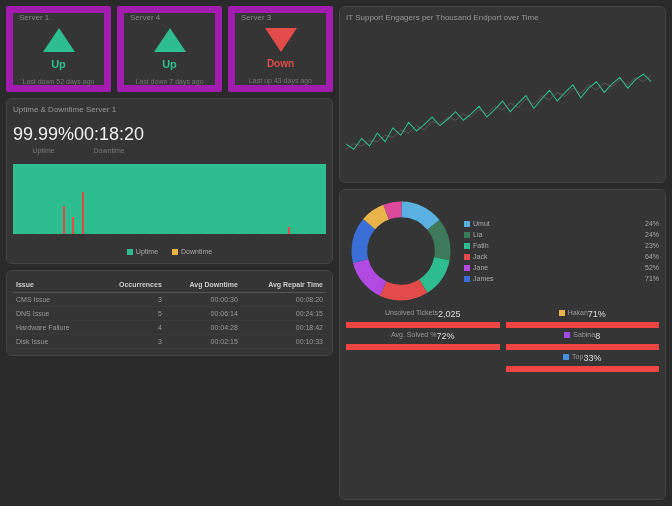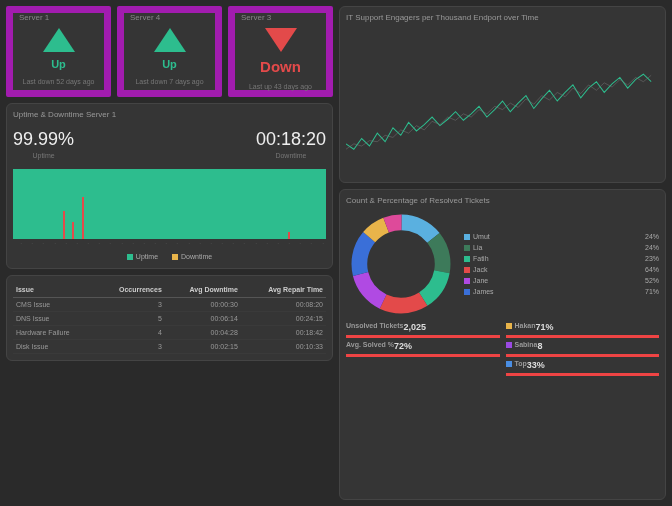--- a/index.html
+++ b/index.html
@@ -44,24 +44,24 @@
     margin: 4px auto 6px;
   }
   .tri-down {
     width: 0; height: 0;
     border-left: 16px solid transparent;
     border-right: 16px solid transparent;
     border-top: 24px solid #e34a4a;
     margin: 4px auto 6px;
   }
   .status-up { color: #2dbd8e; font-size: 11px; font-weight: bold; }
-  .status-down { color: #e34a4a; font-size: 15px; font-weight: bold; }
+  .status-down { color: #e34a4a; font-size: 10px; font-weight: bold; }
   .server-sub { color: #777; font-size: 7px; margin-top: 8px; }
   .panel-title { color: #999; font-size: 8px; margin-bottom: 4px; }
-  .uptime-stats { display: flex; justify-content: space-between; padding: 6px 0; }
+  .uptime-stats { display: flex; justify-content: flex-start; padding: 6px 0; }
   .stat-block { text-align: center; }
   .stat-big { color: #eee; font-size: 18px; }
   .stat-label { color: #777; font-size: 7px; margin-top: 2px; }
   .bar-area {
     height: 70px;
     background: #2dbd8e;
     position: relative;
     margin-top: 4px;
     display: flex;
     align-items: flex-end;
@@ -79,21 +79,21 @@
   .issues-table td { color: #999; padding: 3px 3px; border-bottom: 1px solid #3a3a3a; }
   .issues-table th:not(:first-child), .issues-table td:not(:first-child) { text-align: right; }
   .line-chart { height: 150px; position: relative; }
   .line-chart svg { width: 100%; height: 100%; }
   .donut-row { display: flex; align-items: center; gap: 8px; }
   .donut { width: 110px; height: 110px; }
   .donut-legend { flex: 1; font-size: 7px; }
   .donut-legend div { display: flex; justify-content: space-between; padding: 2px 0; color: #aaa; }
   .bottom-stats { display: flex; gap: 6px; font-size: 7px; }
   .bottom-stats .col { flex: 1; }
-  .bottom-stats .row { display: flex; justify-content: flex-start; padding: 3px 0; color: #999; border-bottom: 3px solid #ef4444; font-weight: bold; }
+  .bottom-stats .row { display: flex; justify-content: center; padding: 3px 0; color: #999; border-bottom: 6px solid #ef4444; }
   .bottom-stats .val { color: #ddd; font-size: 9px; }
   .lbox { display: inline-block; width: 6px; height: 6px; margin-right: 3px; vertical-align: middle; }
 </style>
 </head>
 <body>
 
 <div class="dashboard">
   <div class="left-col">
 
     <div class="server-row">
@@ -218,21 +218,20 @@
       <div class="panel-title">IT Support Engagers per Thousand Endport over Time</div>
       <div class="line-chart">
         <svg viewBox="0 0 320 140" preserveAspectRatio="none">
           <polyline fill="none" stroke="#2dbd8e" stroke-width="1" points="0,110 8,115 16,105 24,112 32,100 40,108 48,95 56,102 64,90 72,98 80,92 88,85 96,93 104,87 112,80 120,88 128,82 136,75 144,85 152,78 160,70 168,80 176,72 184,65 192,77 200,68 208,60 216,70 224,62 232,55 240,67 248,58 256,52 264,62 272,54 280,48 288,58 296,50 304,45 312,52"></polyline>
           <polyline fill="none" stroke="#777" stroke-width="0.8" opacity="0.6" points="0,115 8,110 16,112 24,107 32,108 40,102 48,104 56,97 64,100 72,93 80,97 88,89 96,92 104,85 112,88 120,82 128,85 136,78 144,82 152,75 160,78 168,72 176,76 184,68 192,73 200,65 208,69 216,62 224,66 232,58 240,63 248,55 256,60 264,53 272,57 280,50 288,55 296,48 304,52 312,46"></polyline>
         </svg>
       </div>
     </div>
 
     <div class="panel" style="flex:1;">
-      <div class="panel-title">Count &amp; Percentage of Resolved Tickets</div>
       <div class="donut-row">
         <svg class="donut" viewBox="0 0 42 42">
           <circle cx="21" cy="21" r="15.9" fill="none" stroke="#5ab0e0" stroke-width="6" stroke-dasharray="14 86" stroke-dashoffset="25"></circle>
           <circle cx="21" cy="21" r="15.9" fill="none" stroke="#3d7a5a" stroke-width="6" stroke-dasharray="14 86" stroke-dashoffset="11"></circle>
           <circle cx="21" cy="21" r="15.9" fill="none" stroke="#2dbd8e" stroke-width="6" stroke-dasharray="13 87" stroke-dashoffset="-3"></circle>
           <circle cx="21" cy="21" r="15.9" fill="none" stroke="#e34a4a" stroke-width="6" stroke-dasharray="16 84" stroke-dashoffset="-16"></circle>
           <circle cx="21" cy="21" r="15.9" fill="none" stroke="#b04ae3" stroke-width="6" stroke-dasharray="14 86" stroke-dashoffset="-32"></circle>
           <circle cx="21" cy="21" r="15.9" fill="none" stroke="#3a6fd8" stroke-width="6" stroke-dasharray="15 85" stroke-dashoffset="-46"></circle>
           <circle cx="21" cy="21" r="15.9" fill="none" stroke="#e8b44a" stroke-width="6" stroke-dasharray="8 92" stroke-dashoffset="-61"></circle>
           <circle cx="21" cy="21" r="15.9" fill="none" stroke="#de4a9a" stroke-width="6" stroke-dasharray="6 94" stroke-dashoffset="-69"></circle>

